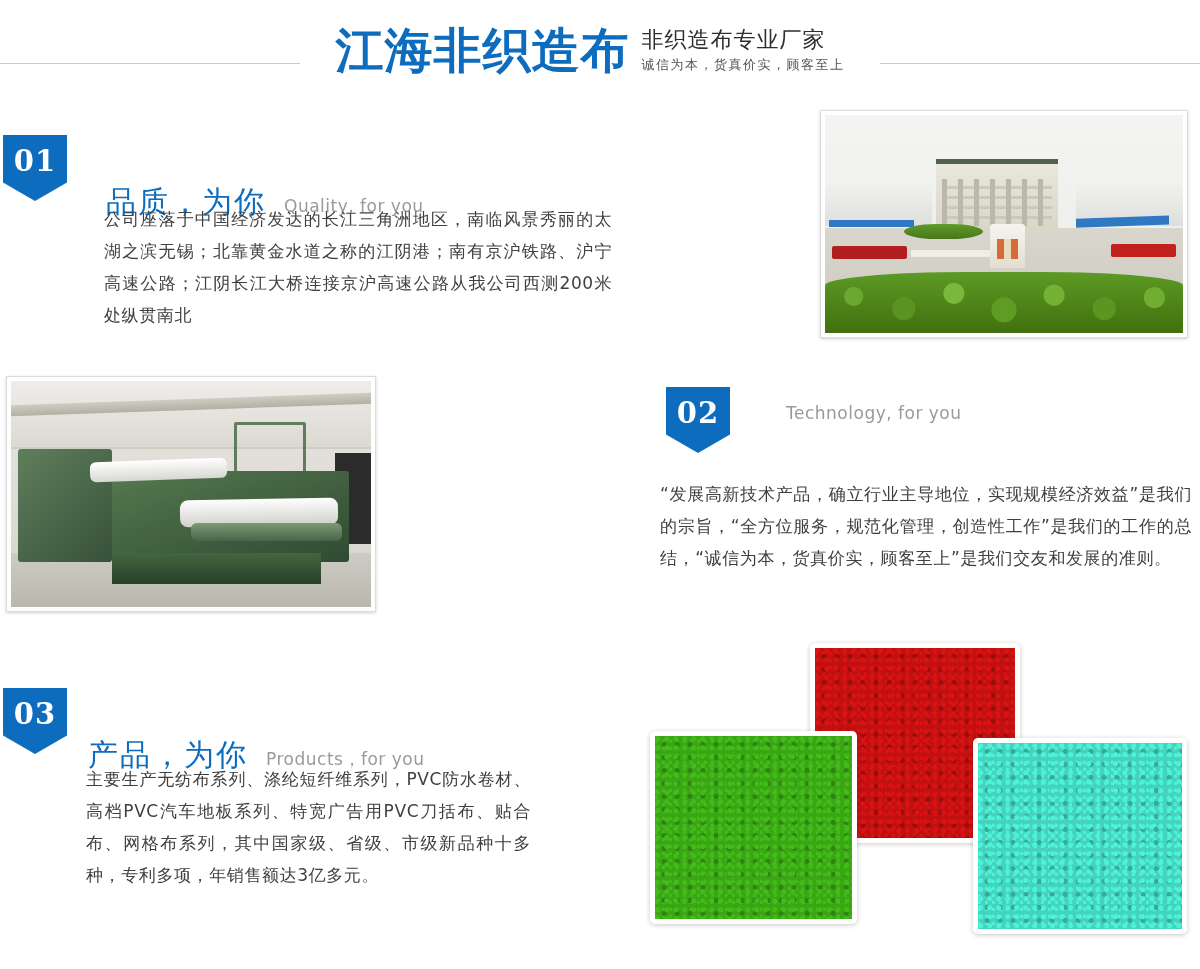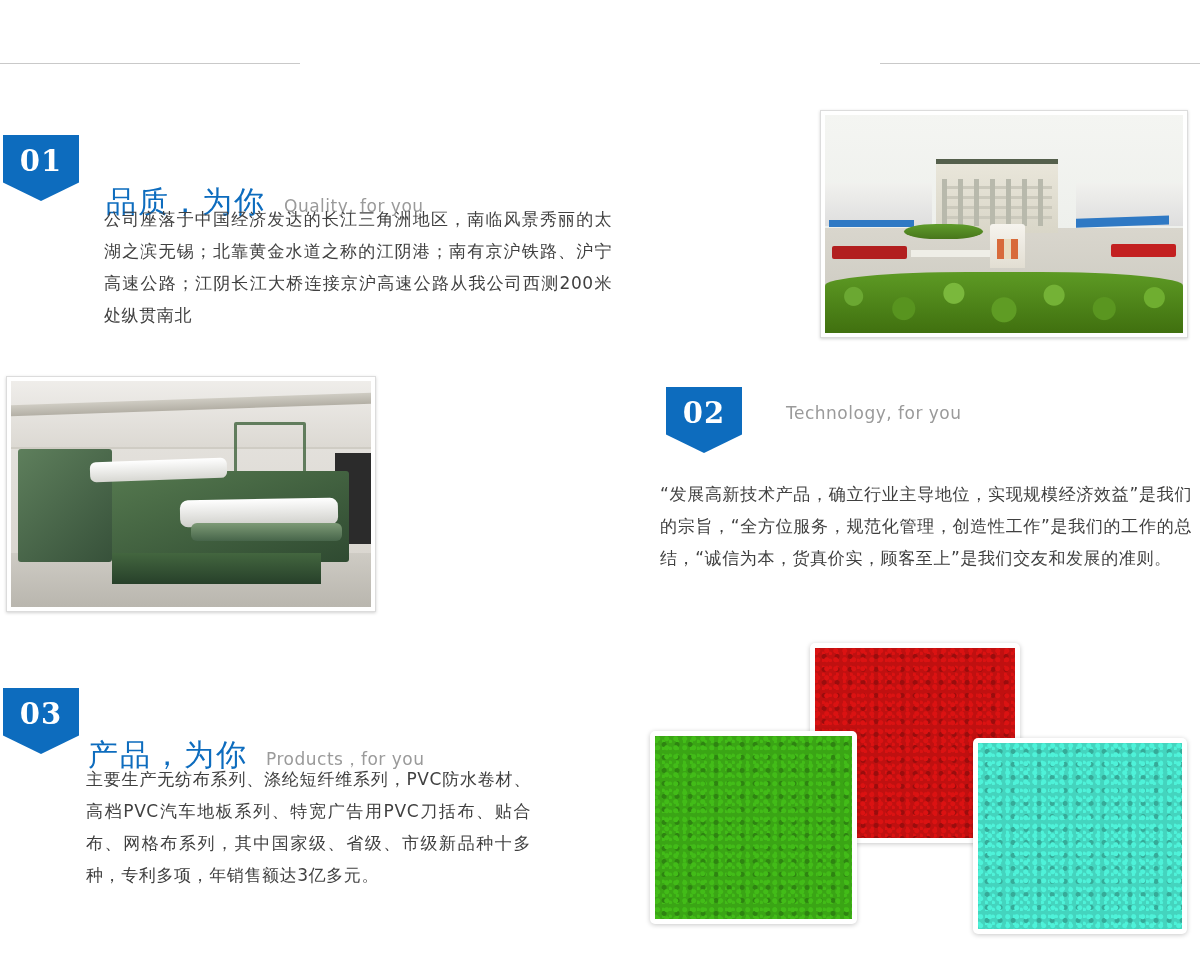--- a/index.html
+++ b/index.html
@@ -39,21 +39,21 @@
     font-size:22px; color:#2e2e2e; letter-spacing:1px;
     line-height:1.25; white-space:nowrap;
   }
   .brand-tag-sub {
     font-size:13px; color:#555555; letter-spacing:1.5px;
     line-height:1.4; margin-top:3px; white-space:nowrap;
   }
 
   
   .badge {
-    position:absolute; width:76px; height:66px;
+    position:absolute; width:64px; height:66px;
     background:#0D6CBE; color:#ffffff;
     font-size:29px; font-weight:bold; letter-spacing:1px;
     display:flex; align-items:flex-start; justify-content:center;
     padding-top:9px;
     -webkit-clip-path: polygon(0 0, 100% 0, 100% 72%, 50% 100%, 0 72%);
     clip-path: polygon(0 0, 100% 0, 100% 72%, 50% 100%, 0 72%);
     font-family:"DejaVu Serif","Liberation Serif",serif;
   }
 
   
@@ -183,20 +183,27 @@
     background-position:0 0, 4px 6px, 2px 3px, 0 0;
   }
 </style>
 </head>
 <body>
 
 <div class="header">
   <div class="hdr-rule left"></div>
   <div class="hdr-rule right"></div>
 
+  <div class="hdr-center">
+    <div class="brand-title">江海非织造布</div>
+    <div class="brand-tag">
+      <div class="brand-tag-main">非织造布专业厂家</div>
+      <div class="brand-tag-sub">诚信为本，货真价实，顾客至上</div>
+    </div>
+  </div>
 </div>
 
 <div class="badge" style="left:3px; top:135px;">01</div>
 
 <div class="sec-title" style="left:106px; top:150px;">
   <span class="cn">品质，为你</span>
   <span class="en">Quality, for you</span>
 </div>
 
 <div class="sec-body" style="left:104px; top:203px; width:508px;">公司座落于中国经济发达的长江三角洲地区，南临风景秀丽的太湖之滨无锡；北靠黄金水道之称的江阴港；南有京沪铁路、沪宁高速公路；江阴长江大桥连接京沪高速公路从我公司西测200米处纵贯南北</div>

